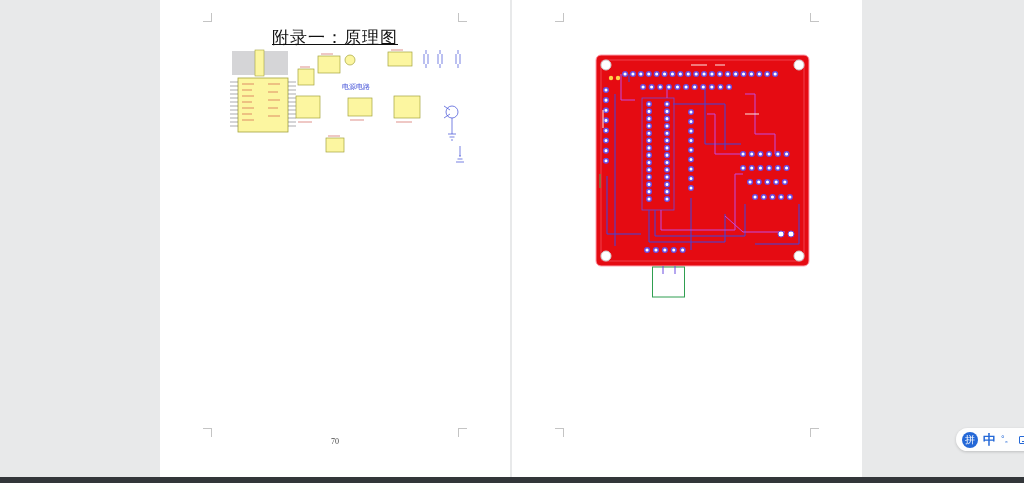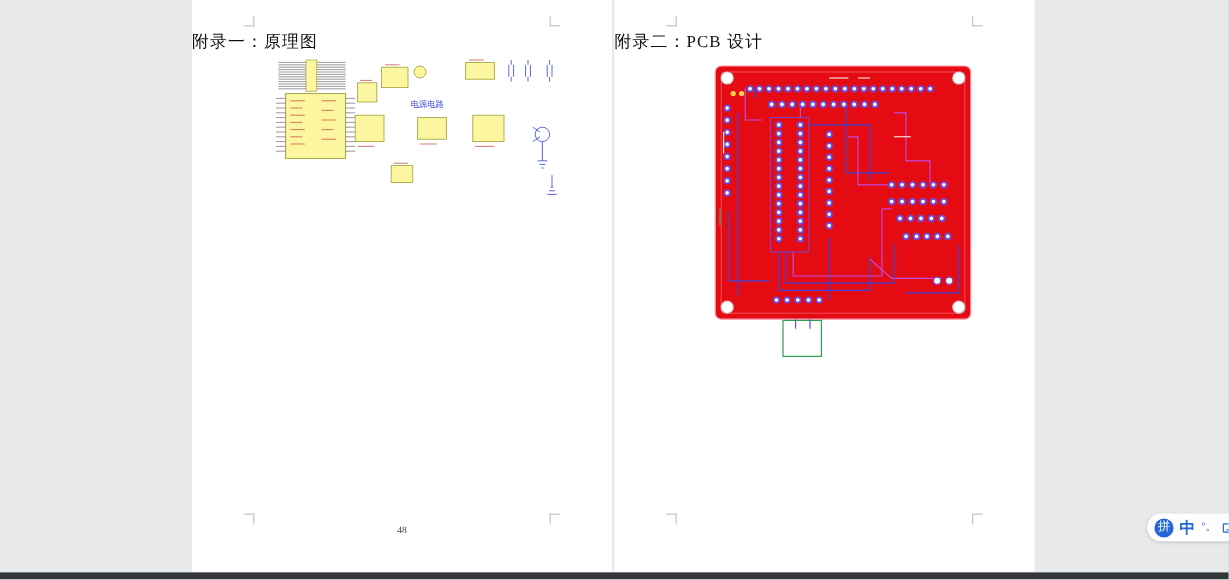--- a/index.html
+++ b/index.html
@@ -3,22 +3,22 @@
 <meta charset="utf-8">
 <style>
   * { margin:0; padding:0; box-sizing:border-box; }
   html,body { font-family:"Liberation Serif", serif; background:#cfd1d2; }
   .screen { position:relative; width:1024px; height:483px; background:#e8e9ea; overflow:hidden; }
 
   .page { position:absolute; top:0; height:477px; width:350px; background:#ffffff; }
   .page.left  { left:160px; }
   .page.right { left:512px; }
 
-  .page-title { position:absolute; top:26px; left:0; width:100%; 
-                font-size:14px; color:#101010; letter-spacing:1px; }
+  .page-title { position:absolute; top:26px; left:0; width:100%; text-align:center;
+                font-size:17px; color:#101010; letter-spacing:1px;text-decoration:underline; }
   .page-num   { position:absolute; top:437px; left:0; width:100%; text-align:center;
                 font-size:8px; color:#444; }
 
   .mark { position:absolute; width:9px; height:9px; }
   .mark.tl { left:43px;  top:13px;  border-right:1px solid #c4c4c4; border-bottom:1px solid #c4c4c4; }
   .mark.tr { left:298px; top:13px;  border-left:1px solid #c4c4c4;  border-bottom:1px solid #c4c4c4; }
   .mark.bl { left:43px;  top:428px; border-right:1px solid #c4c4c4; border-top:1px solid #c4c4c4; }
   .mark.br { left:298px; top:428px; border-left:1px solid #c4c4c4;  border-top:1px solid #c4c4c4; }
 
   .fig { position:absolute; }
@@ -77,30 +77,29 @@
         <circle cx="224" cy="66" r="6"></circle>
         <path d="M216 60l6 4M216 72l6-4M224 72v16M220 88h8M221.5 91h5M223 94h2"></path>
         <path d="M228 116h8M229.5 113h5M231 110h2M232 100v10"></path>
       </g>
       <g stroke="#c9463c" stroke-width="0.6">
         <path d="M72 21h10M93 8h12M163 4h12M70 76h14M122 74h14M168 76h16M100 90h12"></path>
       </g>
       <text x="114" y="43" font-size="7" fill="#3c4bd6" font-family="Liberation Serif, serif">电源电路</text>
     </svg>
 
-    <div class="page-num">48</div>
+    <div class="page-num">70</div>
   </div>
 
   <div class="page right">
     <div class="mark tl"></div>
     <div class="mark tr"></div>
     <div class="mark bl"></div>
     <div class="mark br"></div>
 
-    <div class="page-title">附录二：PCB 设计</div>
 
     <svg class="fig pcb" width="215" height="246" viewBox="0 0 215 246">
       <defs>
         <g id="pads">
           <path d="M30 20H186" stroke-dasharray="0.1 7.8"></path>
           <path d="M48 33H142" stroke-dasharray="0.1 8.5"></path>
           <path d="M11 36V116" stroke-dasharray="0.1 10"></path>
           <path d="M54 50V150" stroke-dasharray="0.1 7.2"></path>
           <path d="M72 50V150" stroke-dasharray="0.1 7.2"></path>
           <path d="M96 58V142" stroke-dasharray="0.1 9.4"></path>

